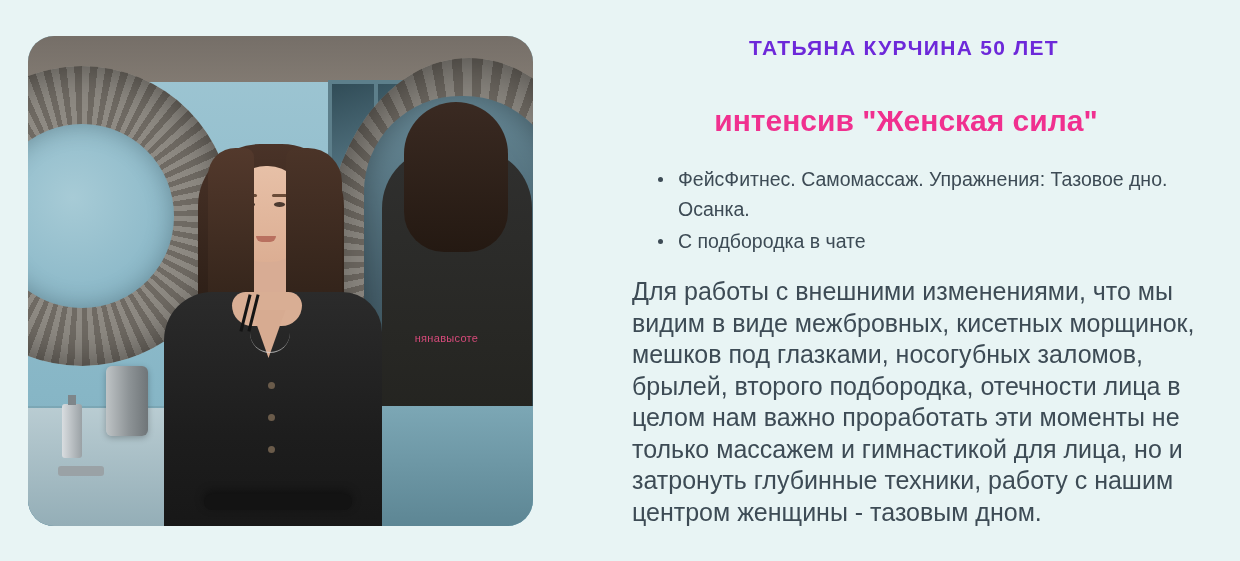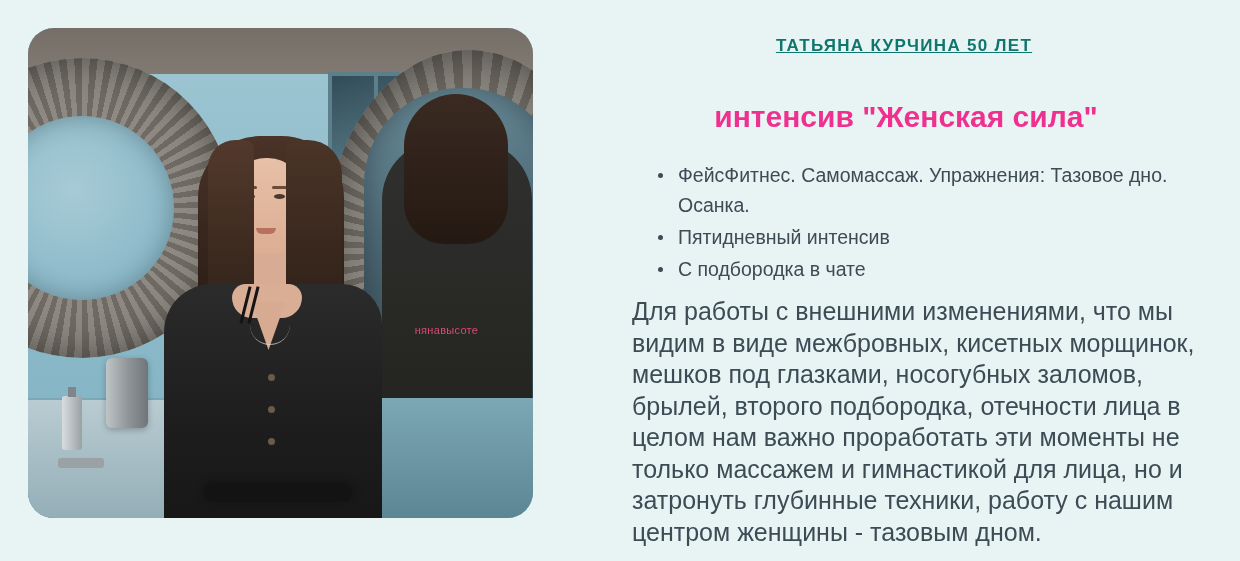--- a/index.html
+++ b/index.html
@@ -21,21 +21,21 @@
     box-sizing: border-box;
   }
 
   
   .photo-col {
     width: 560px;
     flex: 0 0 560px;
     display: flex;
     align-items: flex-start;
     justify-content: center;
-    padding-top: 28px;
+    padding-top: 36px;
     box-sizing: border-box;
   }
   .photo-frame {
     position: relative;
     width: 505px;
     height: 490px;
     border-radius: 26px;
     overflow: hidden;
     background: #8fb7c4;
   }
@@ -296,38 +296,37 @@
 
   
   .text-col {
     flex: 1 1 auto;
     padding: 30px 42px 0 72px;
     box-sizing: border-box;
     color: #3c4a54;
   }
   .eyebrow {
     text-align: center;
-    font-size: 17px;
+    font-size: 21px;
     letter-spacing: 1.3px;
-    color: #0f766e;
+    color: #6d28d9;
     font-weight: 700;
     margin: 6px 0 0 0;
     padding-right: 22px;
-    text-decoration: underline;
   }
   .headline {
     text-align: center;
     font-size: 30px;
     font-weight: 700;
     color: #f0308f;
     margin: 44px 0 26px 0;
     padding-right: 18px;
   }
   ul.bullets {
-    margin: 0 0 12px 0;
+    margin: 0 0 20px 0;
     padding-left: 46px;
     list-style: none;
   }
   ul.bullets li {
     position: relative;
     font-size: 19.5px;
     line-height: 30px;
     color: #3d4b55;
     margin: 0 0 2px 0;
   }
@@ -397,20 +396,19 @@
   </div>
 
   <div class="text-col">
 
     <div class="eyebrow">ТАТЬЯНА КУРЧИНА 50 ЛЕТ</div>
 
     <h1 class="headline">интенсив "Женская сила"</h1>
 
     <ul class="bullets">
       <li>ФейсФитнес. Самомассаж. Упражнения: Тазовое дно. Осанка.</li>
-      <li>Пятидневный интенсив</li>
       <li>С подбородка в чате</li>
     </ul>
 
     <p class="paragraph">Для работы с внешними изменениями, что мы видим в виде межбровных, кисетных морщинок, мешков под глазками, носогубных заломов, брылей, второго подбородка, отечности лица в целом нам важно проработать эти моменты не только массажем и гимнастикой для лица, но и затронуть глубинные техники, работу с нашим центром женщины - тазовым дном.</p>
 
   </div>
 </div>
 
 </body></html>

